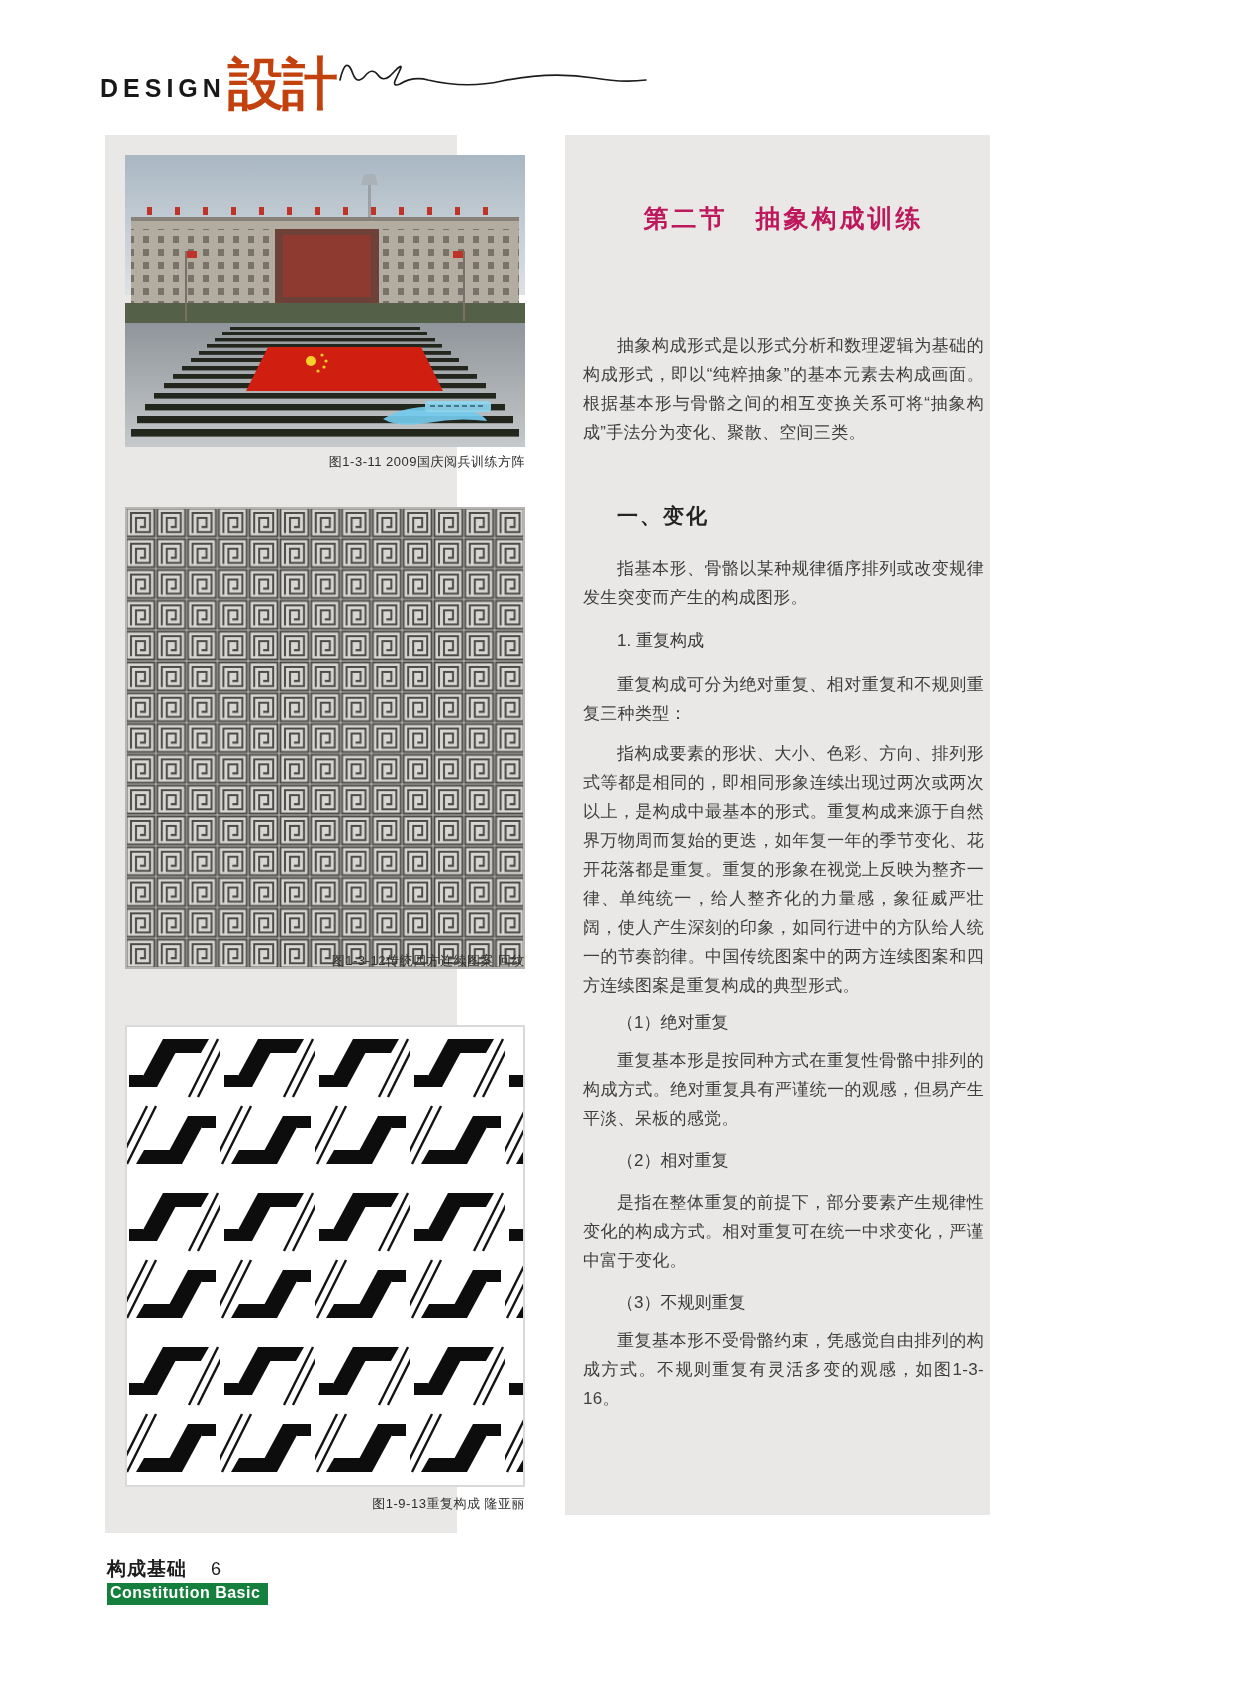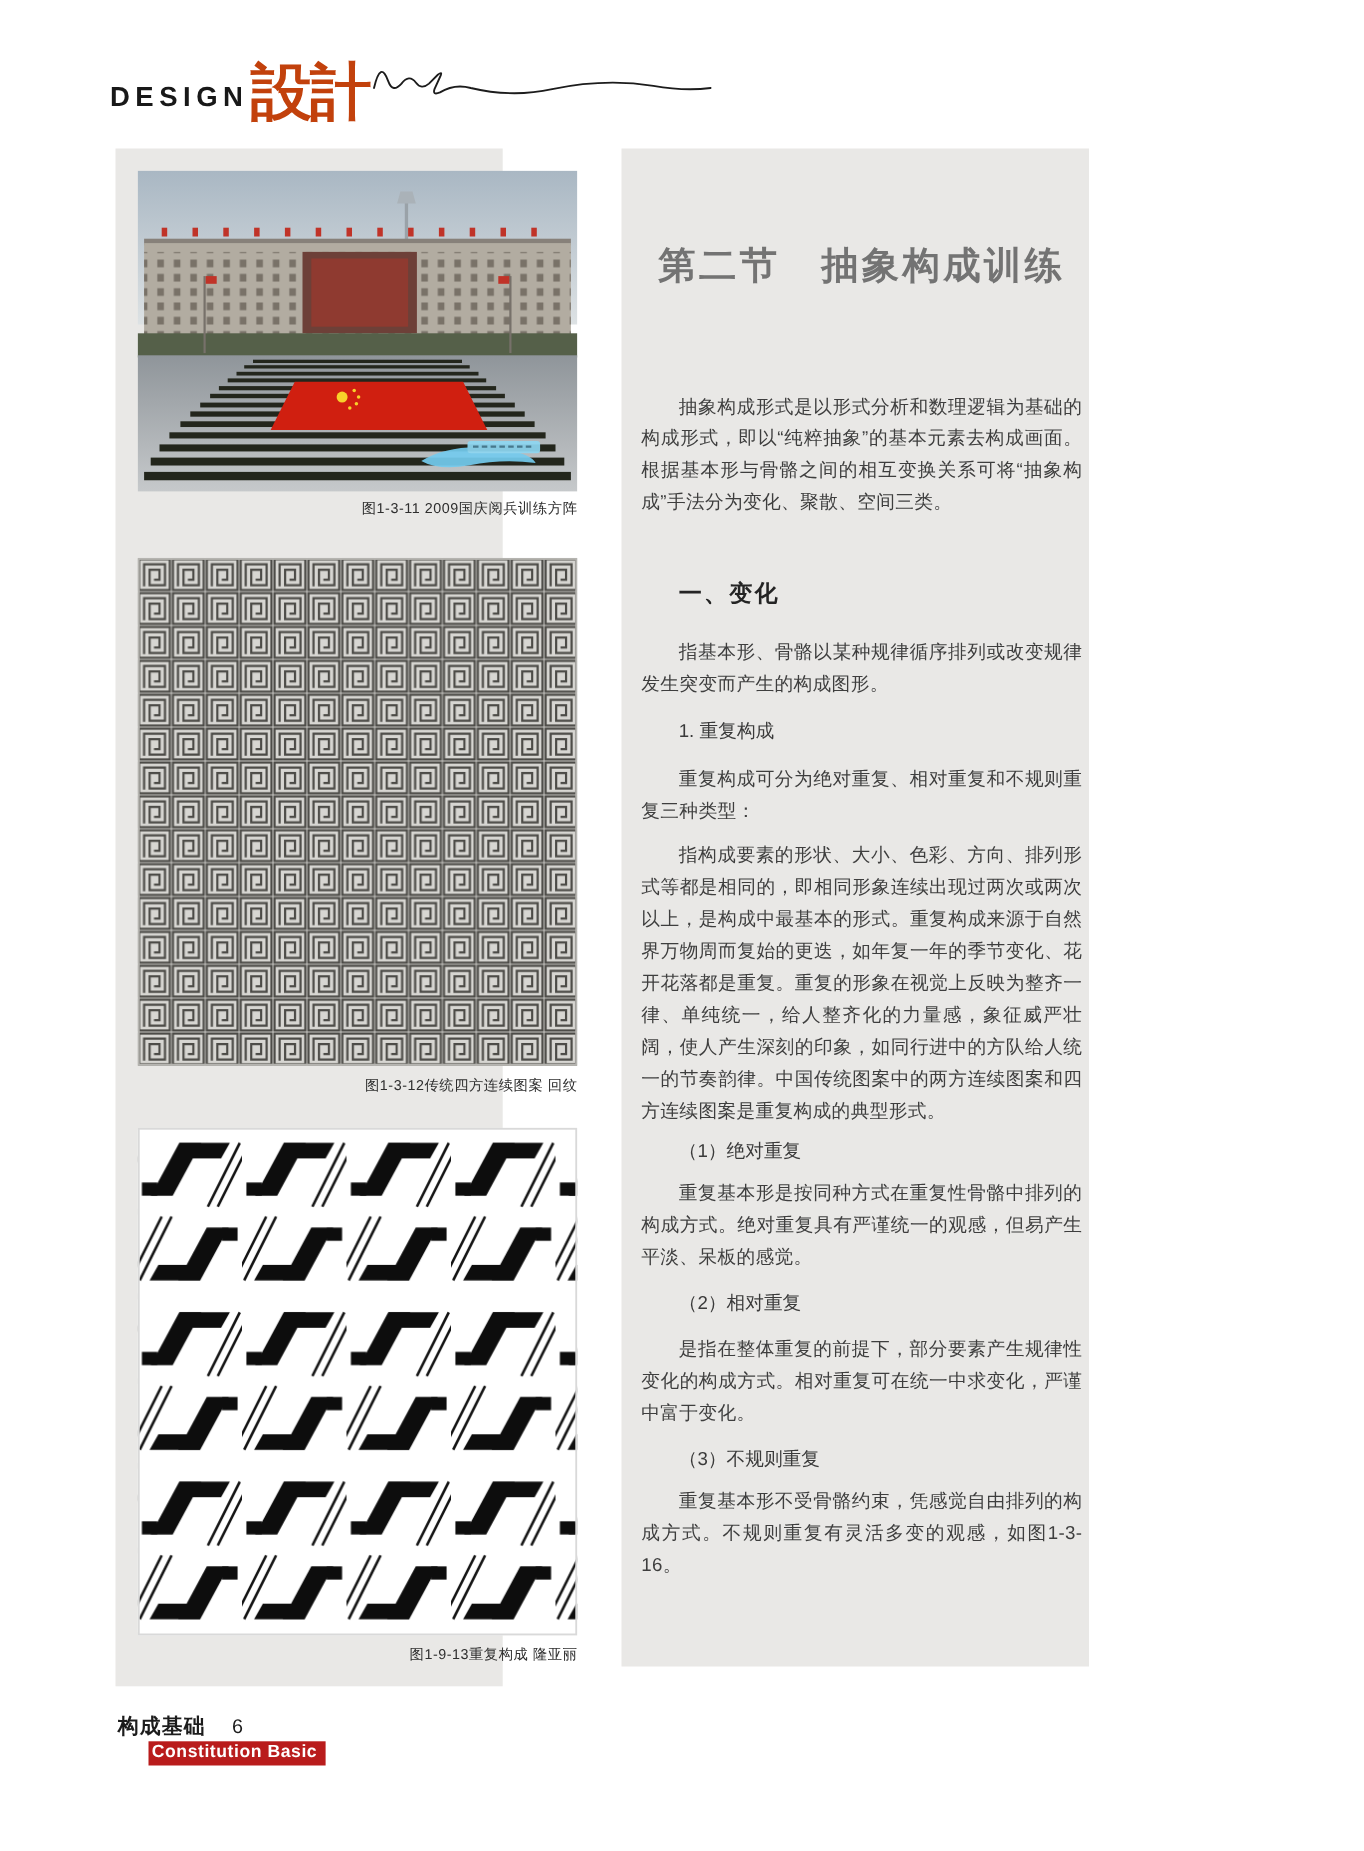--- a/index.html
+++ b/index.html
@@ -16,40 +16,40 @@
   .panel { position:absolute; background:#e9e8e6; }
   .panel-left  { left:105px; top:135px; width:352px; height:1398px; }
   .panel-right { left:565px; top:135px; width:425px; height:1380px; }
 
   .fig { position:absolute; left:20px; width:400px; overflow:hidden; }
   .fig svg { display:block; width:100%; height:100%; }
   .fig-cap { position:absolute; left:20px; width:400px; text-align:right; font-size:13px; color:#2e2e2e; letter-spacing:0.5px; }
 
   
   .col { padding:0 6px 0 18px; }
-  .art-title { margin-top:92px; text-align:center; font-size:34px; font-weight:bold; color:#737373; letter-spacing:3px; line-height:30px; }
+  .art-title { margin-top:68px; text-align:center; font-size:25px; font-weight:bold; color:#be185d; letter-spacing:3px; line-height:30px; }
   .h2 { margin-top:54px; margin-left:34px; font-size:21px; font-weight:bold; color:#242424; line-height:30px; letter-spacing:2px; }
   .para { font-size:17px; line-height:29px; color:#3e3e3e; text-indent:2em; text-align:justify; letter-spacing:0.3px; }
   .p-intro { margin-top:98px; }
   .p-lead  { margin-top:23px; }
   .subhead { font-size:17px; line-height:29px; color:#3a3a3a; text-indent:2em; }
   .sh1 { margin-top:14px; }
   .p-body1 { margin-top:11px; }
   .p-types { margin-top:15px; }
   .sh-t1 { margin-top:8px; }
   .p-t1 { margin-top:9px; }
   .sh-t2 { margin-top:13px; }
   .p-t2 { margin-top:13px; }
   .sh-t3 { margin-top:13px; }
   .p-t3 { margin-top:9px; }
 
   
   .footer-cn { position:absolute; left:107px; top:1556px; font-size:19px; font-weight:bold; color:#1c1c1c; letter-spacing:1px; }
   .footer-page { font-weight:normal; font-size:18px; margin-left:24px; letter-spacing:0; }
-  .footer-en { position:absolute; left:107px; top:1583px; background:#b91c1c; color:#ffffff; font-size:16px; font-weight:bold; padding:1px 8px 3px 3px; letter-spacing:0.5px;margin-left:28px; }
+  .footer-en { position:absolute; left:107px; top:1583px; background:#15803d; color:#ffffff; font-size:16px; font-weight:bold; padding:1px 8px 3px 3px; letter-spacing:0.5px; }
 </style>
 </head>
 <body>
 
 <div class="page">
 
   <div class="logo">
     <span class="logo-latin">DESIGN</span>
     <span class="logo-cjk">設計</span>
     <svg class="logo-wave" width="310" height="56" viewBox="0 0 310 56">
@@ -143,21 +143,21 @@
             <g fill="none" stroke="#4c4b47" stroke-width="2">
               <rect x="1.4" y="1.4" width="28" height="28"></rect>
               <path d="M6,26 L6,6 L25,6 L25,25 L11,25 L11,11 L20,11 L20,20 L15,20"></path>
             </g>
           </pattern>
         </defs>
         <rect width="400" height="462" fill="url(#mp)"></rect>
         <rect x="1" y="1" width="398" height="460" fill="none" stroke="#b5b4b0" stroke-width="2"></rect>
       </svg>
     </div>
-    <div class="fig-cap" style="top:843px;">图1-3-12传统四方连续图案  回纹</div>
+    <div class="fig-cap" style="top:817px;">图1-3-12传统四方连续图案  回纹</div>
 
     <div class="fig" style="top:890px; height:462px;">
       <svg viewBox="0 0 400 462" preserveAspectRatio="none">
         <defs>
           <pattern id="rpA" width="95" height="72" patternUnits="userSpaceOnUse">
             <rect width="95" height="72" fill="#ffffff"></rect>
             <g fill="#0d0d0d">
               <polygon points="12,60 38,12 58,12 32,60"></polygon>
               <polygon points="38,12 84,12 76,26 46,26"></polygon>
               <rect x="4" y="48" width="14" height="12"></rect>

